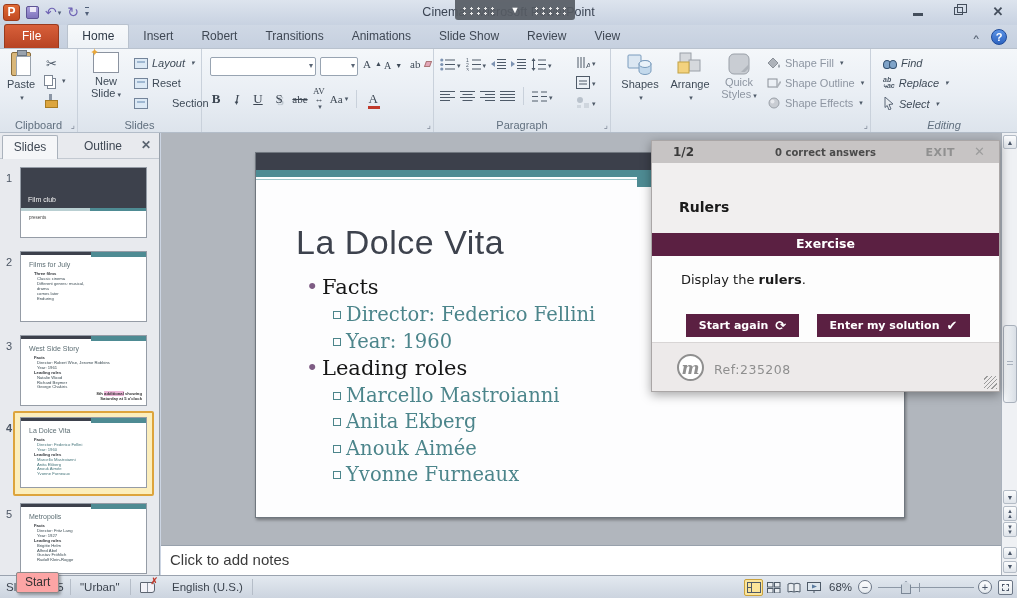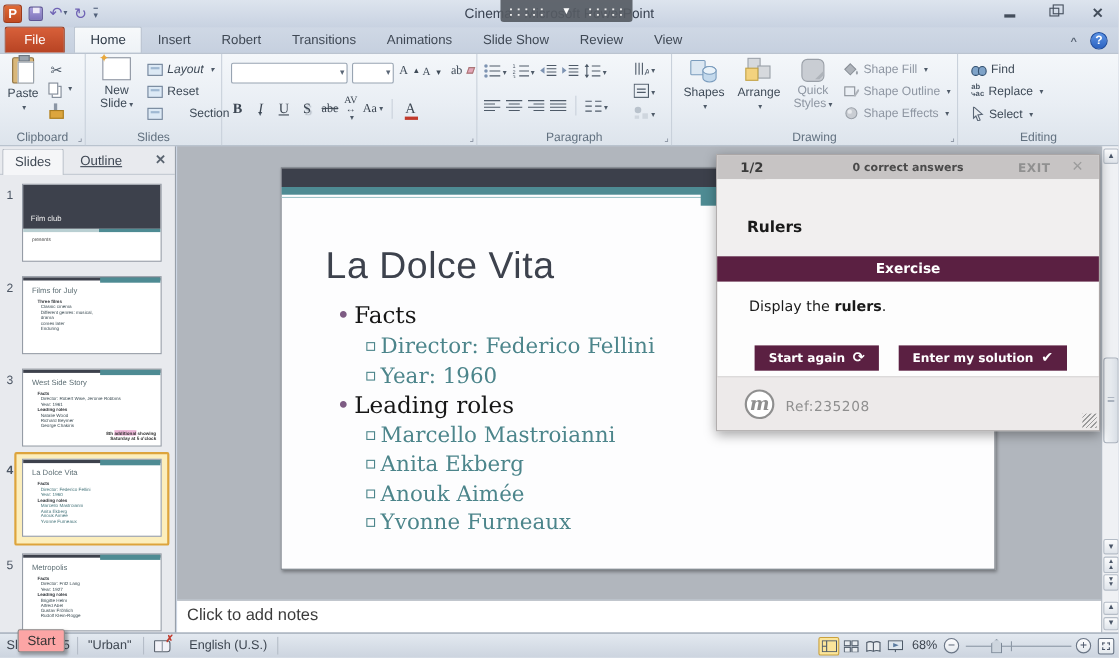--- a/index.html
+++ b/index.html
@@ -486,25 +486,24 @@
           </svg>
         <span>Shape Outline</span>
         </div>
       <div class="smallrow gray dd" style="left:156px;top:48px;">
         <svg class="pic" width="14" height="12">
             <circle cx="7" cy="6" r="5" fill="#c9cdd3" stroke="#9aa0a8"></circle>
             <circle cx="5.5" cy="4.5" r="2" fill="#e8eaee"></circle>
           </svg>
         <span>Shape Effects</span>
         </div>
-      <div class="grplabel">Drawing</div>
       <div class="launcher"></div>
     </div>
 
-    <div class="grp" style="left:871px;width:146px;border-right:none;">
+    <div class="grp" style="left:871px;width:146px;border-right:none;font-style:italic;">
       <div class="smallrow" style="left:12px;top:8px;">
         <span class="icon-binoc"></span>
           <span>Find</span>
         </div>
       <div class="smallrow dd" style="left:12px;top:28px;">
         <span class="icon-replace">
             <span>ab</span>
             <span>⤷ac</span>
           </span>
           <span>Replace</span>
@@ -515,21 +514,21 @@
           </svg>
         <span>Select</span>
         </div>
       <div class="grplabel">Editing</div>
     </div>
   </div>
 
   <div class="leftpanel">
     <div class="lp-tabs">
       <div class="lp-tab on" style="left:2px;width:56px;">Slides</div>
-      <div class="lp-tab" style="left:60px;width:64px;text-decoration:underline;">Outline</div>
+      <div class="lp-tab" style="left:71px;width:64px;">Outline</div>
       <div class="lp-close">✕</div>
     </div>
 
     <div class="thumbnum" style="top:39px;">1</div>
     <div class="thumb t1" style="top:34px;">
       <div class="dark"></div>
       <div class="darktitle">Film club</div>
       <div class="tealline"></div>
       <div class="sub">presents</div>
     </div>

